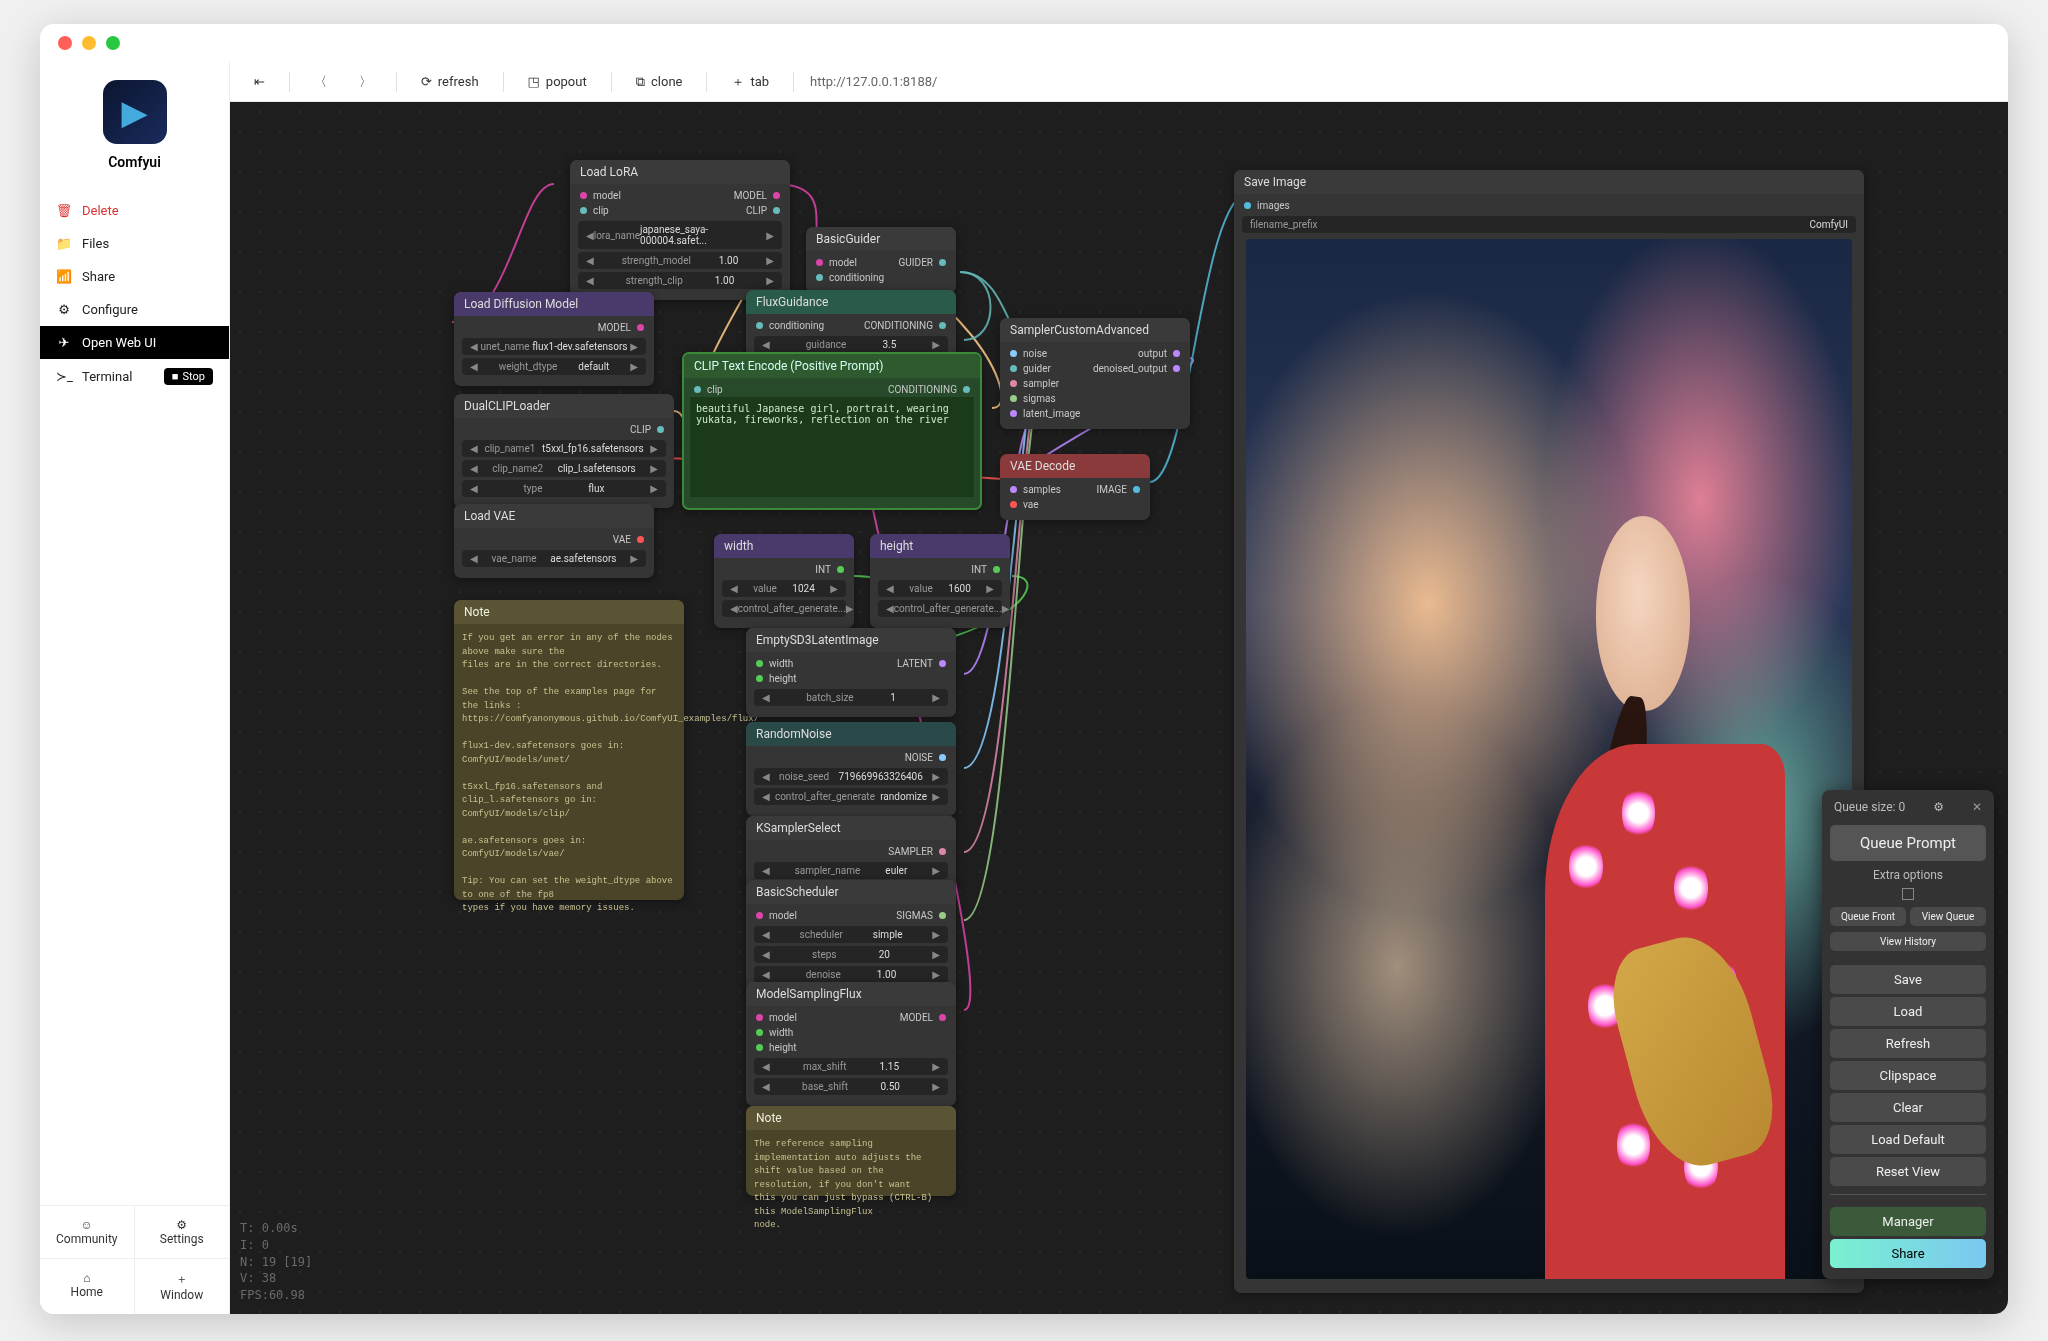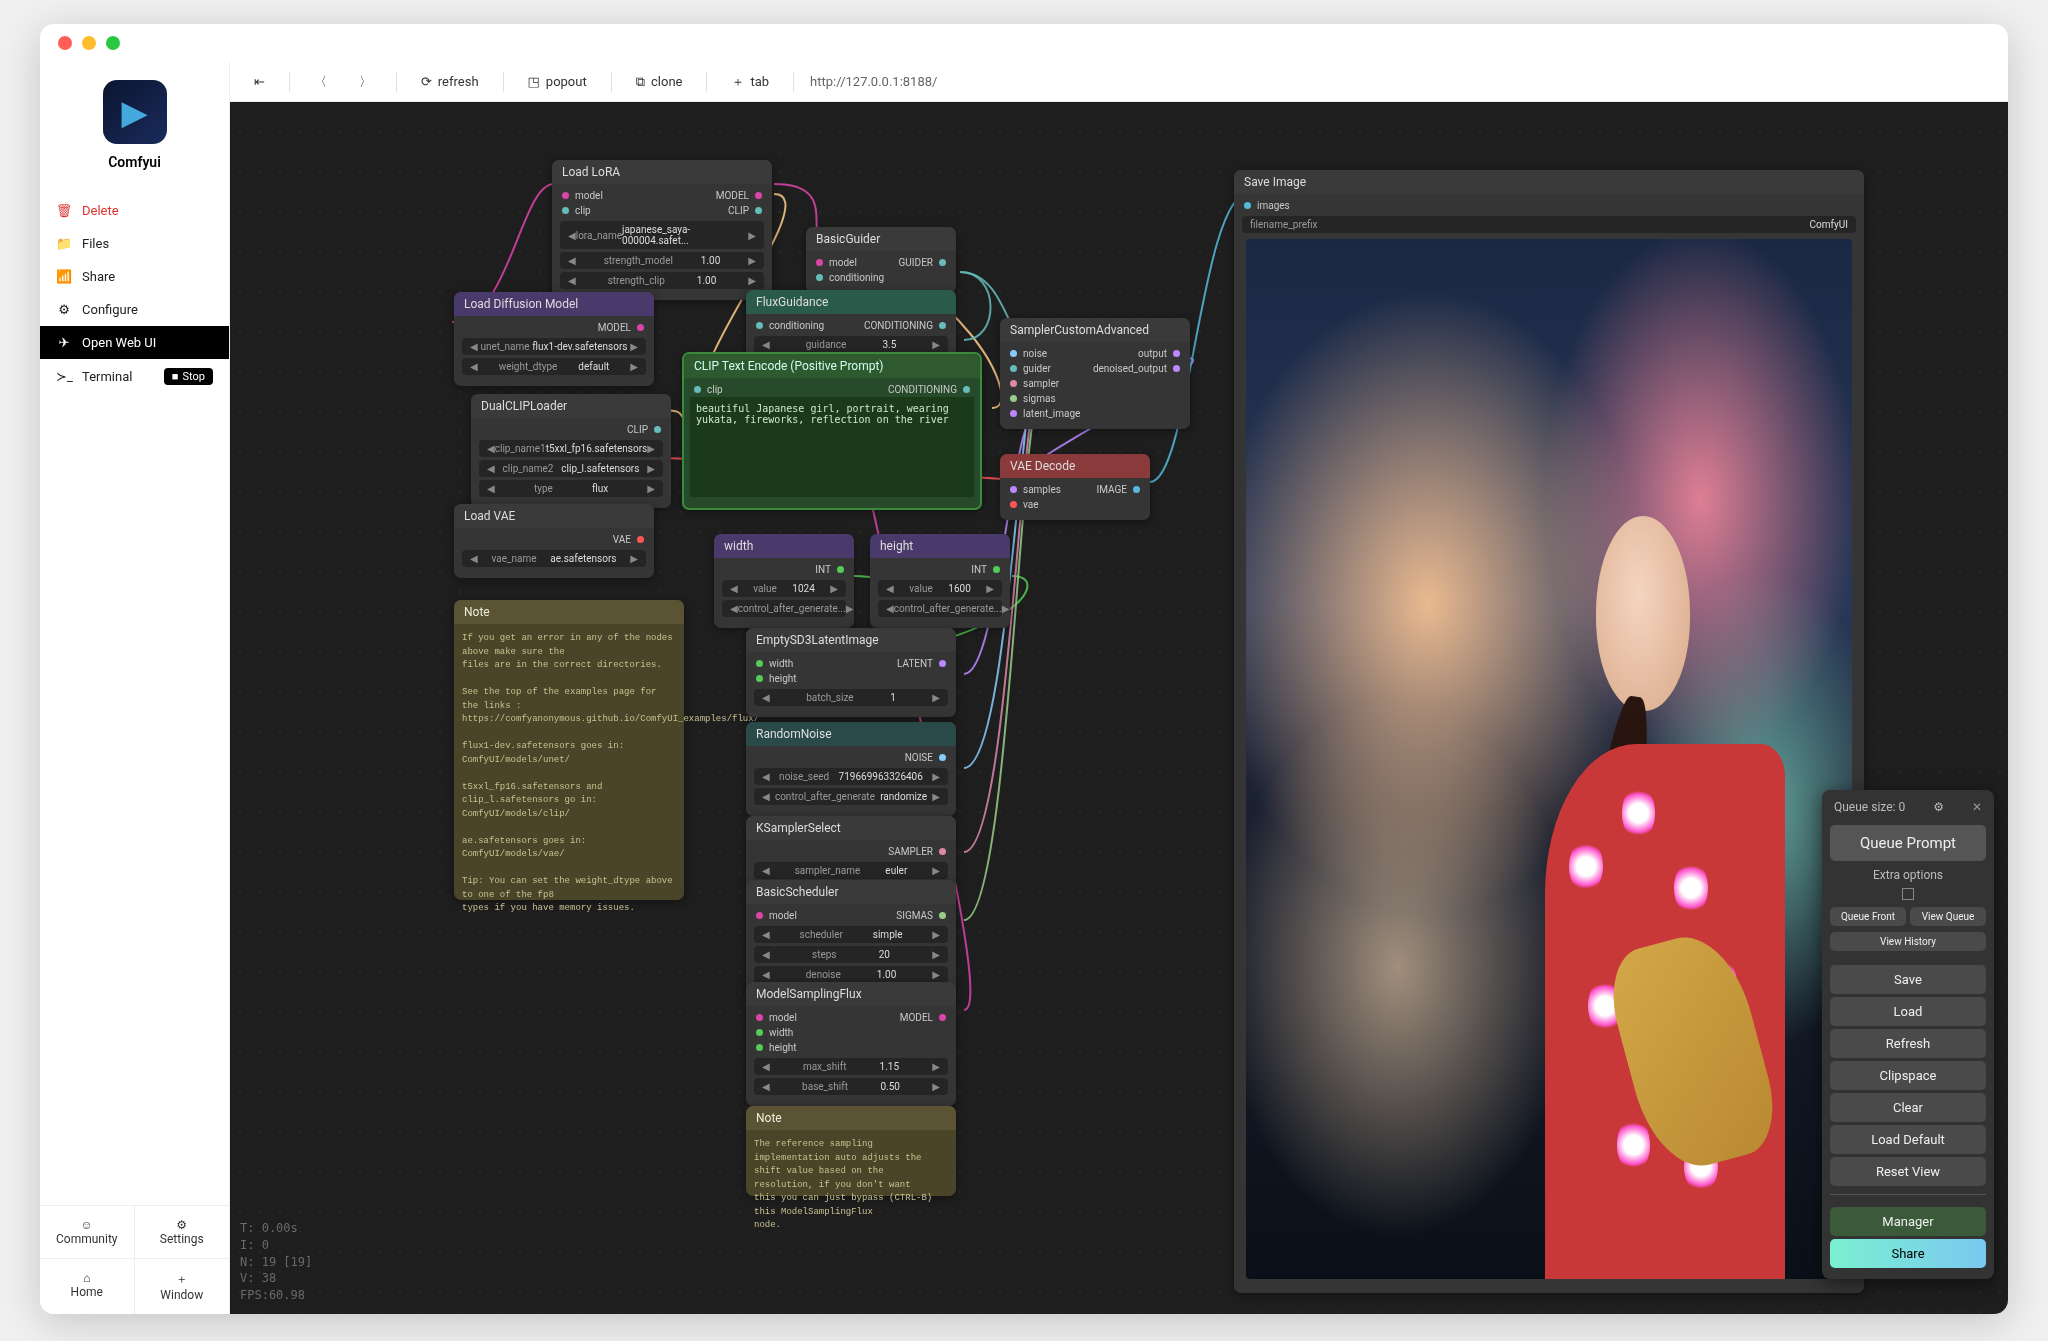--- a/index.html
+++ b/index.html
@@ -197,21 +197,21 @@
           <path d="M 782 474 C 830 474 770 558 548 558" stroke="#5c5"></path>
           <path d="M 734 572 C 770 572 780 300 812 300" stroke="#b8f"></path>
           <path d="M 734 666 C 780 666 790 250 812 250" stroke="#8cf"></path>
           <path d="M 734 750 C 780 750 790 272 812 272" stroke="#d8a"></path>
           <path d="M 734 818 C 780 818 790 286 812 286" stroke="#9c8"></path>
           <path d="M 734 908 C 780 908 560 150 608 150" stroke="#d4a"></path>
           <path d="M 958 256 C 1000 256 770 370 800 370" stroke="#b8f"></path>
           <path d="M 920 380 C 960 380 970 90 1020 90" stroke="#5bd"></path>
         </svg>
 
-        <div class="node nc-load-lora" style="left:322px;top:58px;width:220px">
+        <div class="node nc-load-lora" style="left:340px;top:58px;width:220px">
           <div class="node-title">Load LoRA</div>
           <div class="node-body">
             <div class="node-row">
                 <span class="port m"></span>
                 <span>model</span>
                 <span style="margin-left:auto">MODEL</span>
                 <span class="port m"></span>
               </div>
             <div class="node-row">
                 <span class="port c"></span>
@@ -255,21 +255,21 @@
               </div>
             <div class="node-widget">
                 <span class="arrow">◀</span>
                 <span class="wn">weight_dtype</span>
                 <span class="wv">default</span>
                 <span class="arrow">▶</span>
               </div>
           </div>
         </div>
 
-        <div class="node nc-clip" style="left:241px;top:292px;width:200px">
+        <div class="node nc-clip" style="left:224px;top:292px;width:220px">
           <div class="node-title">DualCLIPLoader</div>
           <div class="node-body">
             <div class="node-row">
                 <span style="margin-left:auto">CLIP</span>
                 <span class="port c"></span>
               </div>
             <div class="node-widget">
                 <span class="arrow">◀</span>
                 <span class="wn">clip_name1</span>
                 <span class="wv">t5xxl_fp16.safetensors</span>

